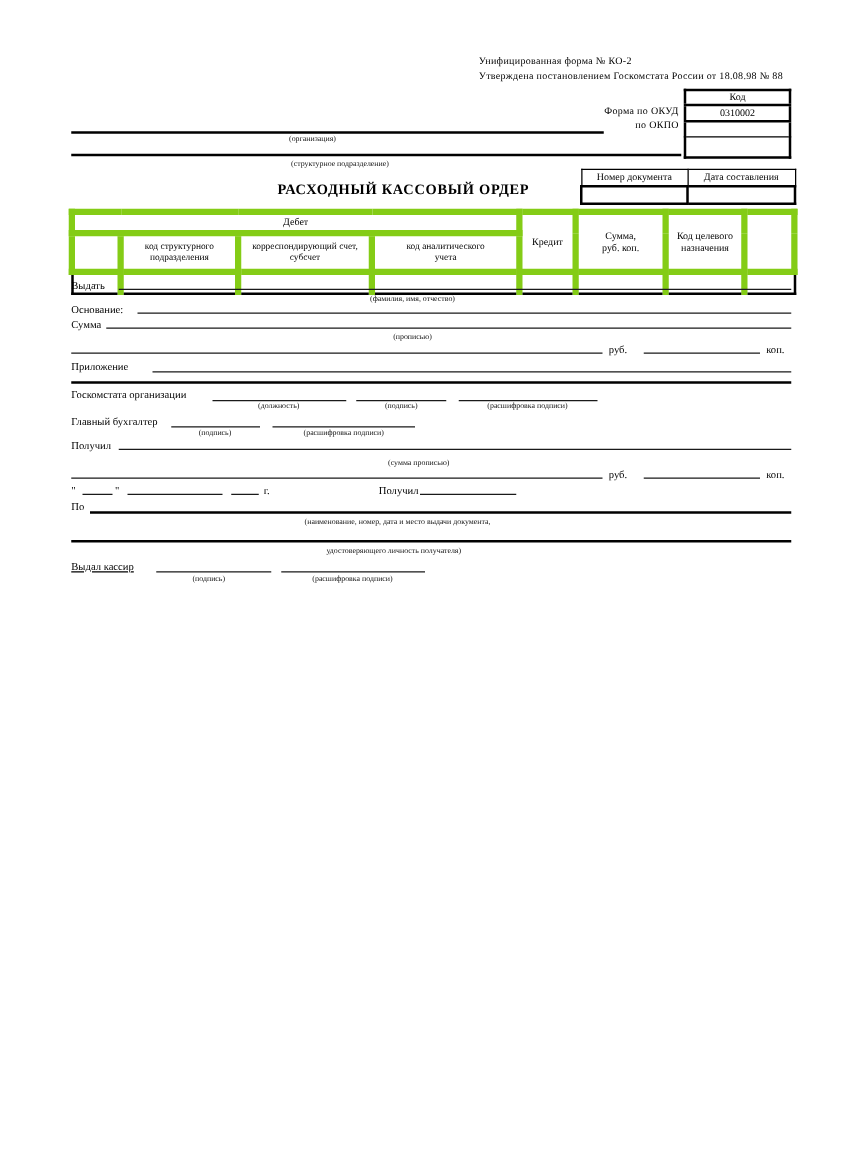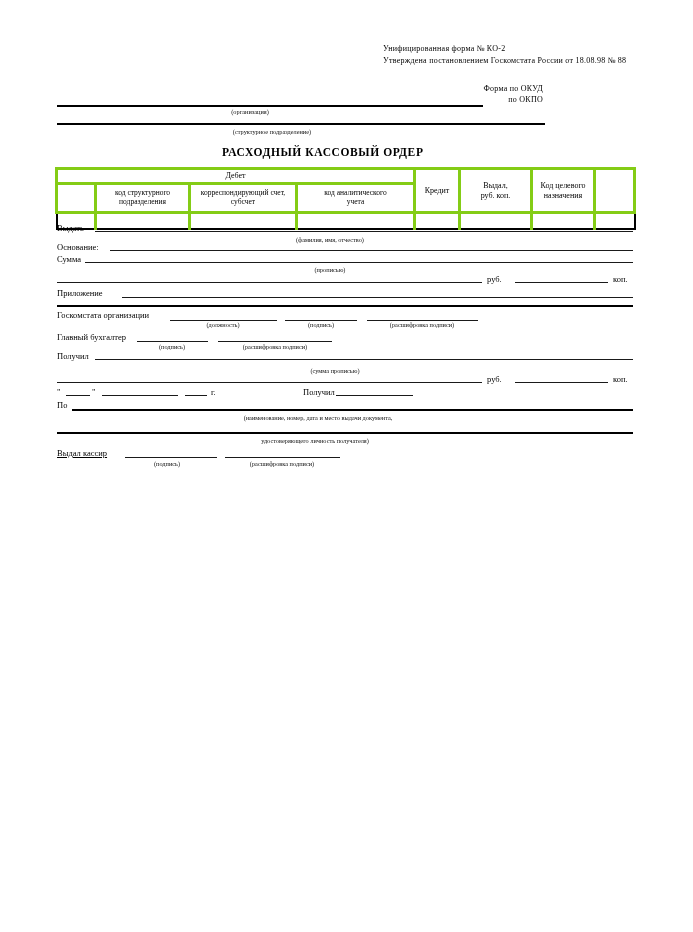--- a/index.html
+++ b/index.html
@@ -21,63 +21,95 @@
   .kodtbl tr.t td{height:10px;border-bottom:2px solid #000;}
   .kodtbl tr.v1 td{height:11px;border-bottom:2px solid #000;}
   .kodtbl tr.v2 td{height:11px;}
   .kodtbl tr.v3 td{height:15px;}
   
   .doctbl{position:absolute;left:464px;top:135px;width:171px;}
   .doctbl td{border:1px solid #000;font-size:8px;height:12px;}
   .doctbl tr.val td{border:2px solid #000;height:12px;}
   
   .maintbl{position:absolute;left:55px;top:167px;width:578px;border:1px solid #000;}
-  .maintbl td{border:3px solid #84cc16;}
+  .maintbl td{border:5px solid #84cc16;}
   .maintbl tr.h1 td{height:12px;font-size:8px;}
   .maintbl tr.h2 td{height:26px;}
   .maintbl tr.data td{height:14px;border-top:2px solid #000;border-bottom:2px solid #000;}
   .maintbl tr.data td:first-child{border-left:2px solid #000;}
   .maintbl tr.data td:last-child{border-right:2px solid #000;}
   .title{position:absolute;left:222px;top:146px;font-size:11.5px;font-weight:bold;letter-spacing:0.6px;white-space:nowrap;}
 </style>
 </head>
 <body>
 
 <div class="sheet">
 
   <div class="hdrnote" style="left:383px;top:44px;">Унифицированная форма № КО-2</div>
   <div class="hdrnote" style="left:383px;top:56px;">Утверждена постановлением Госкомстата России от 18.08.98 № 88</div>
 
+  <table class="kodtbl">
+    <tbody>
+        <tr class="t">
+          <td>Код</td>
+        </tr>
+    <tr class="v1">
+          <td>0310002</td>
+        </tr>
+    <tr class="v2">
+          <td></td>
+        </tr>
+    <tr class="v3">
+          <td></td>
+        </tr>
+  </tbody>
+    </table>
   <div class="hdrnote" style="left:420px;top:84px;width:123px;text-align:right;">Форма по ОКУД</div>
   <div class="hdrnote" style="left:420px;top:95px;width:123px;text-align:right;">по ОКПО</div>
 
   <div class="line thick" style="left:57px;top:105px;width:426px;"></div>
   <div class="hint" style="left:150px;top:109px;width:200px;">(организация)</div>
   <div class="line thick" style="left:57px;top:123px;width:488px;"></div>
   <div class="hint" style="left:172px;top:129px;width:200px;">(структурное подразделение)</div>
 
+  <table class="doctbl">
+    <colgroup>
+        <col style="width:85px">
+        <col style="width:86px">
+      </colgroup>
+    <tbody>
+        <tr>
+      <td>Номер документа</td>
+      <td>Дата составления</td>
+    </tr>
+    <tr class="val">
+      <td></td>
+      <td></td>
+    </tr>
+  </tbody>
+    </table>
 
   <div class="title">РАСХОДНЫЙ КАССОВЫЙ ОРДЕР</div>
 
   <table class="maintbl">
     <colgroup>
       <col style="width:39px">
         <col style="width:94px">
         <col style="width:107px">
         <col style="width:118px">
       <col style="width:45px">
         <col style="width:72px">
         <col style="width:63px">
         <col style="width:40px">
     </colgroup>
     <tbody>
         <tr class="h1">
       <td colspan="4">Дебет</td>
       <td rowspan="2">Кредит</td>
-      <td rowspan="2" class="pre">Выдал,
+      <td rowspan="2" class="pre">Сумма,
 руб. коп.</td>
       <td rowspan="2" class="pre">Код целевого
 назначения</td>
       <td rowspan="2"></td>
     </tr>
     <tr class="h2">
       <td></td>
       <td class="pre">код структурного
 подразделения</td>
       <td class="pre">корреспондирующий счет,

